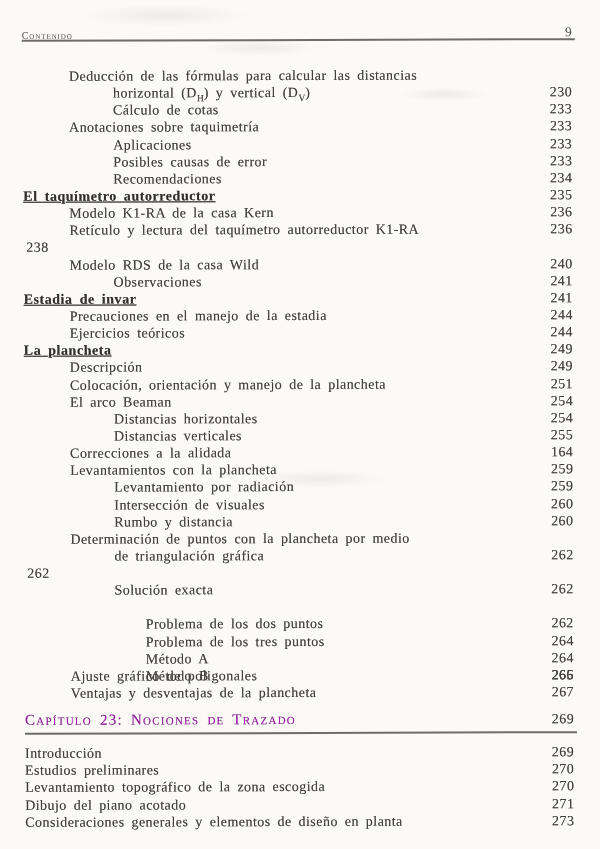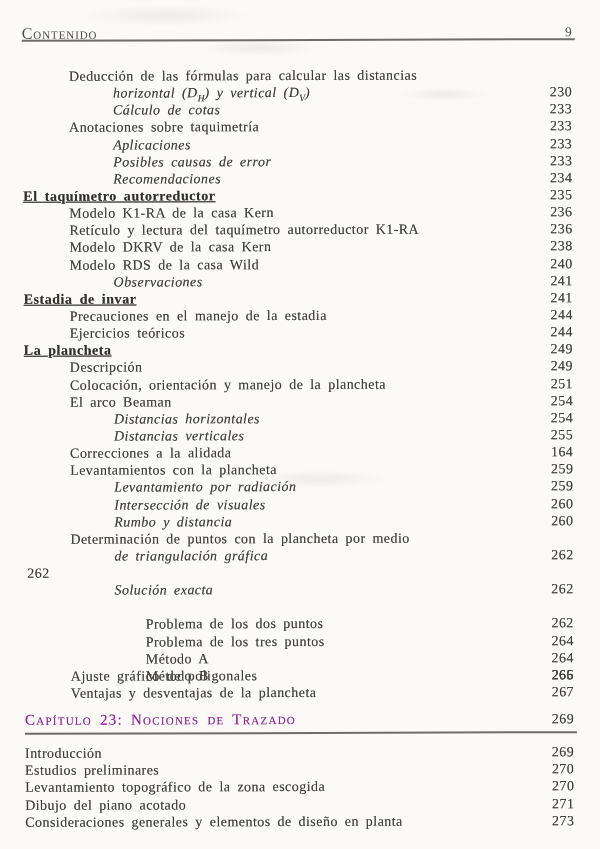--- a/index.html
+++ b/index.html
@@ -29,21 +29,21 @@
   }
   .s1 { left: 82px;  top: 4px;  width: 170px; height: 22px; }
   .s2 { left: 200px; top: 40px; width: 120px; height: 16px; }
   .s3 { left: 400px; top: 88px; width: 90px;  height: 14px; }
   .s4 { left: 250px; top: 470px; width: 140px; height: 18px; }
 
   
   .header { position: absolute; top: 24px; left: 23px; right: 24px; height: 18px; }
   .header-title {
     font-variant: small-caps;
-    font-size: 16px; letter-spacing: 0.9px;
+    font-size: 10px; letter-spacing: 0.9px;
     color: #4d4b45;
   }
   .header-page {
     position: absolute; right: 3px; top: 1px;
     font-size: 13.5px; color: #4d4b45;
   }
   .header-rule {
     position: absolute; left: 0; right: 0; top: 15px;
     height: 2.2px; background: var(--rule); opacity: 0.85;
   }
@@ -53,21 +53,21 @@
   .row {
     display: flex; justify-content: space-between; align-items: baseline;
     height: 17.15px; font-size: 14px;
     letter-spacing: 0.45px; word-spacing: 3px;
     white-space: nowrap;
   }
   .lbl { text-shadow: 0 0 0.5px rgba(64,62,55,0.55); }
   .pg  { text-shadow: 0 0 0.5px rgba(64,62,55,0.55); text-align: center; min-width: 28px; }
   .ind0 .lbl { padding-left: 0; }
   .ind1 .lbl { padding-left: 46px; }
-  .ind2 .lbl { padding-left: 90px; font-style: italic; }
+  .ind2 .lbl { padding-left: 90px; }
   .ind3 .lbl { padding-left: 121px; margin-top: 17px; }
   .bold .lbl { font-weight: bold; color: var(--ink_bold); letter-spacing: 0.55px; text-decoration: underline; }
   .sub { font-size: 9.5px; position: relative; top: 3.5px; letter-spacing: 0; }
 
   
   .chapter {
     position: relative;
     margin-top: 9px; margin-bottom: 13px;
     height: 21px;
   }
@@ -133,21 +133,20 @@
       </div>
       <div class="row ind1">
         <span class="lbl">Modelo K1-RA de la casa Kern</span>
         <span class="pg">236</span>
       </div>
       <div class="row ind1">
         <span class="lbl">Retículo y lectura del taquímetro autorreductor K1-RA</span>
         <span class="pg">236</span>
       </div>
       <div class="row ind1">
-        <span class="lbl">Modelo DKRV de la casa Kern</span>
         <span class="pg">238</span>
       </div>
       <div class="row ind1">
         <span class="lbl">Modelo RDS de la casa Wild</span>
         <span class="pg">240</span>
       </div>
       <div class="row ind2">
         <span class="lbl">Observaciones</span>
         <span class="pg">241</span>
       </div>

